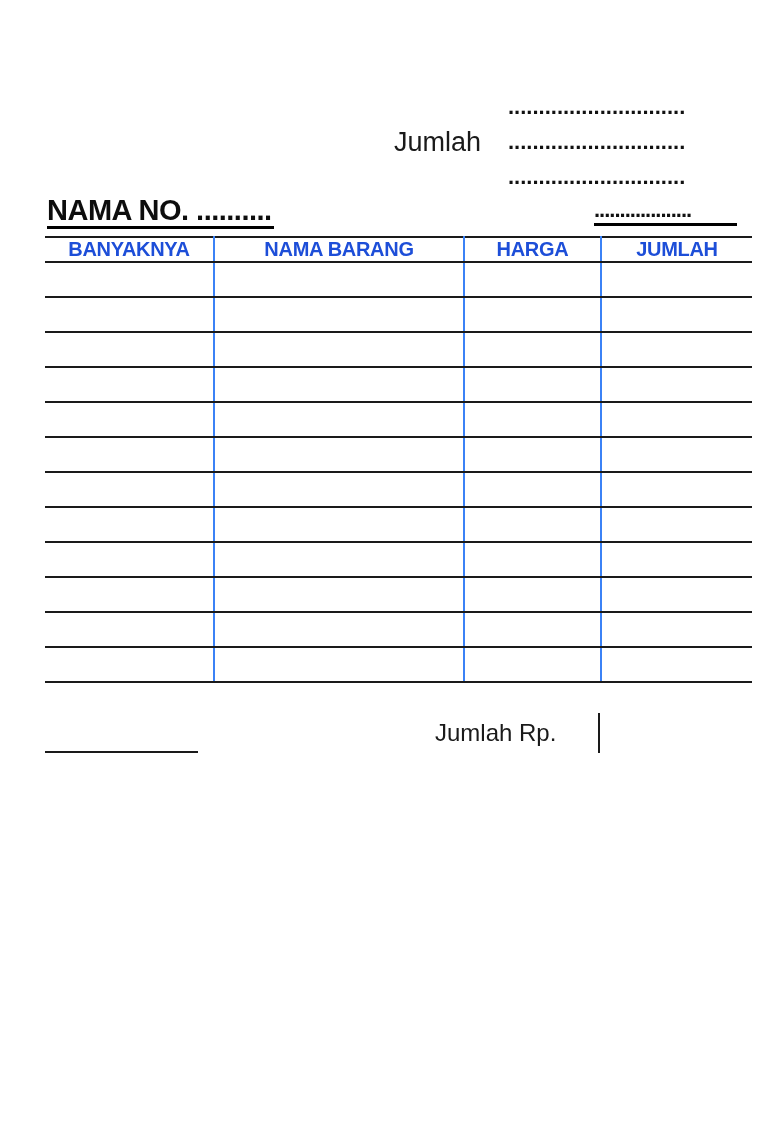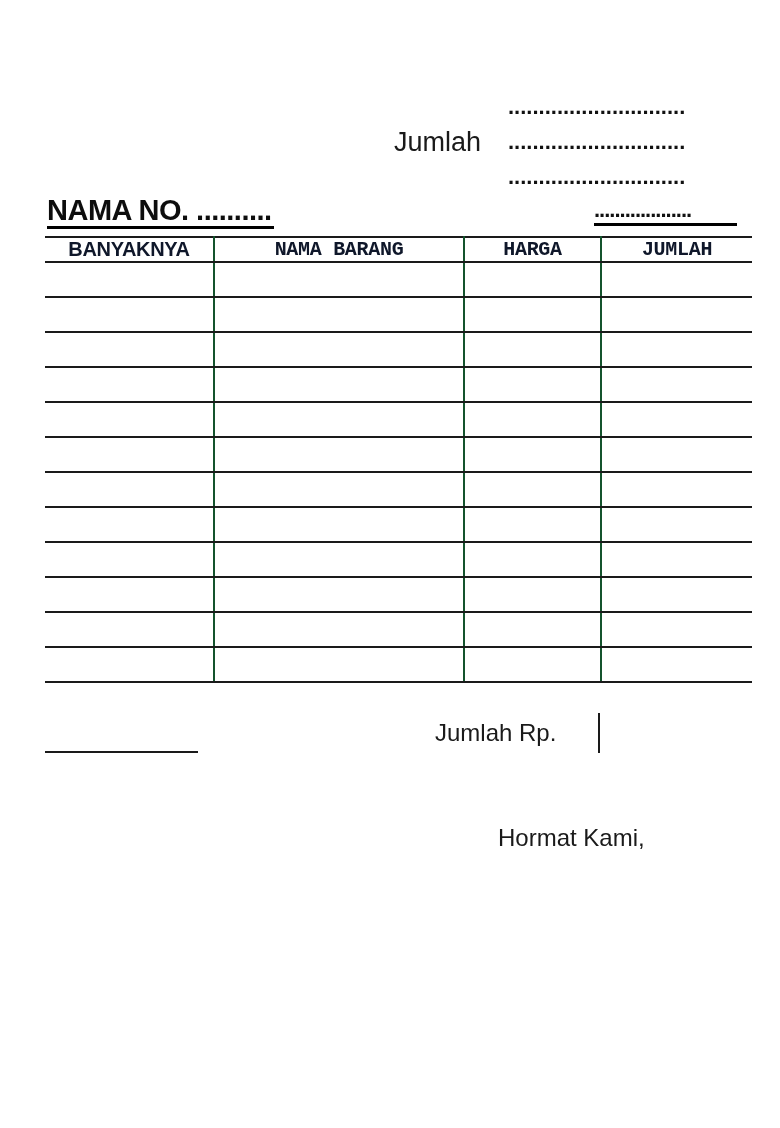--- a/index.html
+++ b/index.html
@@ -81,31 +81,30 @@
     table-layout: fixed;
     border-top: 2px solid #1a1a1a;
   }
   table.items th,
   table.items td {
     border-bottom: 2px solid #1a1a1a;
     padding: 0;
   }
   table.items th + th,
   table.items td + td {
-    border-left: 2px solid #14532d;
-    font-family: Liberation Mono, monospace;
+    border-left: 2px solid #3b82f6;
   }
   table.items th {
     height: 16px;
     font-size: 20px;
     font-weight: bold;
     text-align: center;
     vertical-align: middle;
     letter-spacing: -0.3px;
-    color: #0f172a;
+    color: #1d4ed8;
     margin-top: 20px;
   }
   table.items td { height: 35px; }
 
   
   .jumlah-label {
     position: absolute;
     left: 435px;
     top: 719px;
     width: 150px;
@@ -250,15 +249,14 @@
           <td></td>
           <td></td>
         </tr>
       </tbody>
   </table>
 
   <div class="jumlah-label">Jumlah Rp.</div>
   <div class="jumlah-vline"></div>
   <div class="short-line"></div>
 
-  <div class="hormat-kami">Hormat Kami,</div>
 
 </div>
 
 </body></html>

